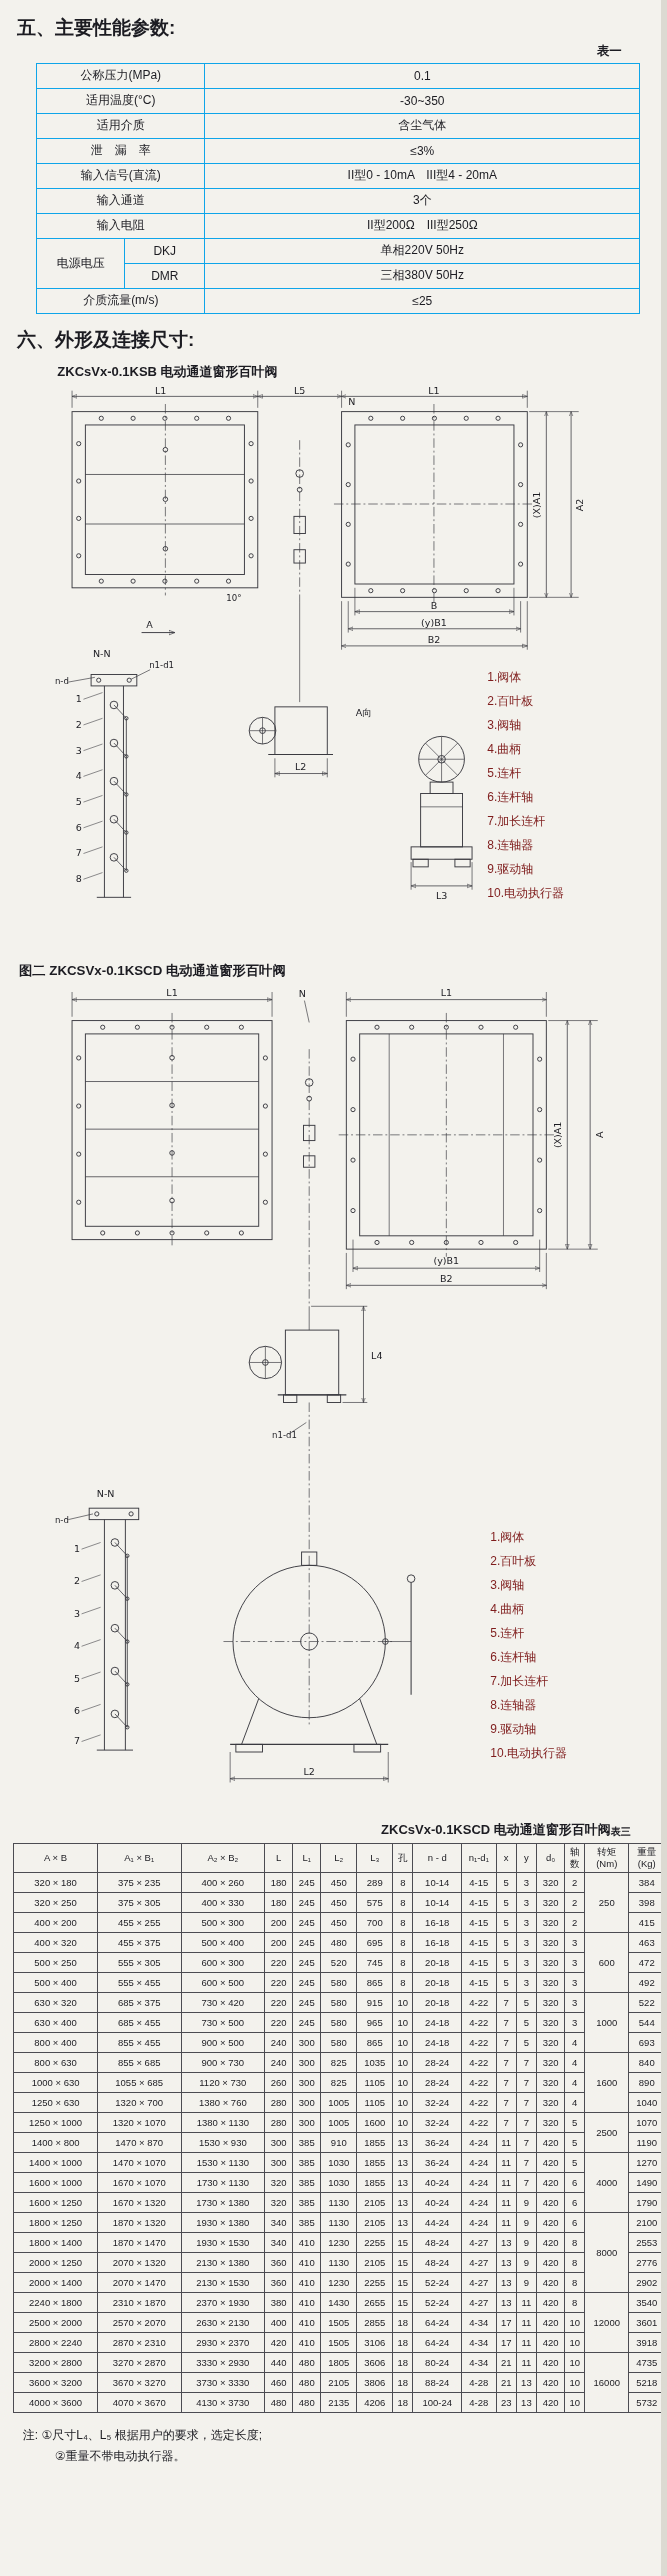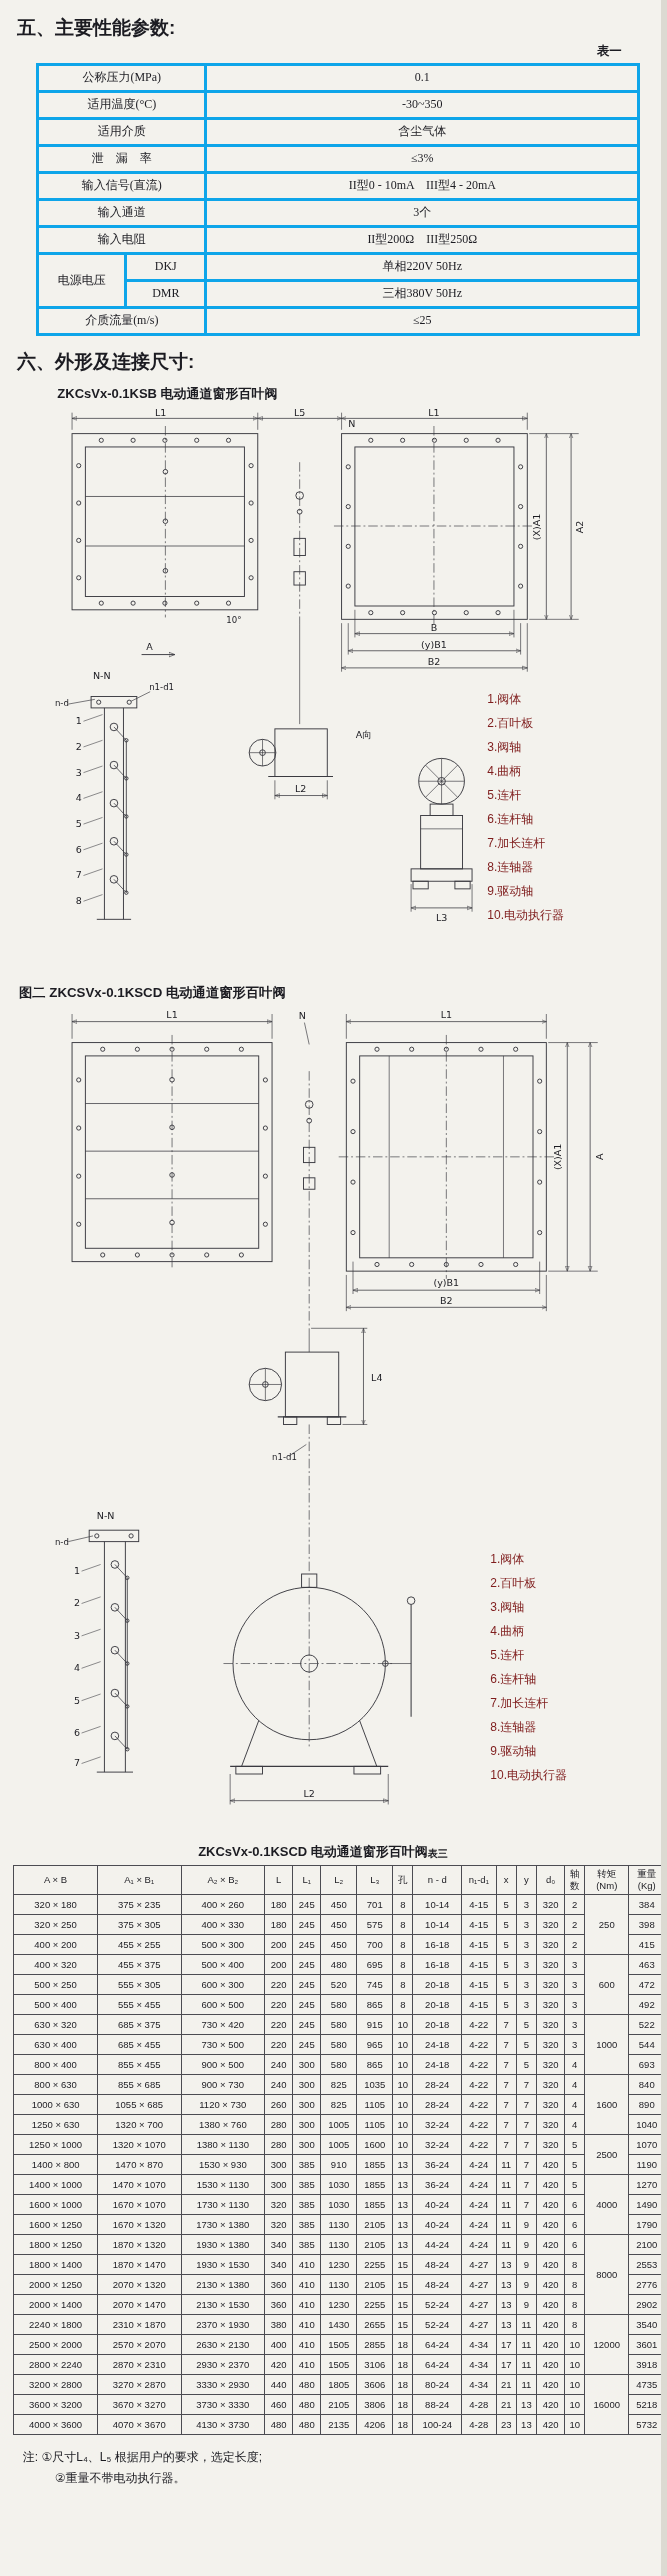--- a/index.html
+++ b/index.html
@@ -11,37 +11,37 @@
     position:relative;
     overflow:hidden;
   }
   .scan-edge{position:absolute;right:0;top:0;width:5.7px;height:100%;background:#dcdad2;}
   .content{padding:11.4px 13.3px 0 13.3px;}
   .sec-title{font-size:19px;font-weight:700;margin:3.8px 0 1.9px 3.8px;}
   .tbl-label{font-size:12.4px;font-weight:700;text-align:right;margin:0 32px 2.9px 0;}
   
   table{border-collapse:collapse;}
   .spec-table{margin-left:23px;width:604px;font-size:12px;}
-  .spec-table td{border:3px solid #0ea5e9;text-align:center;height:24px;padding:0 3.8px;font-family:Liberation Serif, serif;}
+  .spec-table td{border:1px solid #0ea5e9;text-align:center;height:24px;padding:0 3.8px;}
   
   .fig-caption{font-size:13px;font-weight:700;margin:9.5px 0 1.9px 44px;}
   .fig-caption2{font-size:13.3px;font-weight:700;margin:13.3px 0 1.9px 5.7px;}
   .fig-wrap{position:relative;width:640px;}
   .parts-list{position:absolute;font-size:12px;line-height:24px;color:#7f1d1d;}
   #parts1{left:474px;top:282px;width:162px;}
   #parts2{left:477px;top:543px;width:162px;}
   svg text{font-family:"DejaVu Sans",sans-serif;font-size:10px;fill:#1c1c22;stroke:none;}
   svg .lab9{font-size:9px;}
   svg line,svg rect,svg circle,svg path,svg polyline{stroke:#3a3a40;fill:none;}
   svg .dim{stroke-width:.8;marker-start:url(#arr);marker-end:url(#arr);}
   svg .ext{stroke-width:.7;}
   svg .cl{stroke-dasharray:10 3 2 3;stroke-width:.7;}
   svg .th{stroke-width:1.1;}
   
-  .t3caption-row{display:flex;justify-content:center;align-items:flex-end;margin:15.2px 1.9px 3.8px 1.9px;}
+  .t3caption-row{display:flex;justify-content:flex-end;align-items:flex-end;margin:15.2px 1.9px 3.8px 1.9px;}
   .t3caption{font-size:13px;font-weight:700;}
   .t3label{font-size:10px;font-weight:700;margin-right:21px;}
   .dim-table{width:652px;font-size:9.5px;}
   .dim-table th{border:1px solid #4c4c52;font-weight:400;white-space:pre-line;padding:1.9px 1px;line-height:12.4px;}
   .dim-table td{border:1px solid #4c4c52;text-align:center;height:19px;padding:0 1px;white-space:nowrap;}
   
   .notes{font-size:12px;margin:11.4px 0 0 9.5px;line-height:1.8;}
   .notes .l2{margin-left:32px;}
 </style>
 </head>
@@ -512,21 +512,21 @@
         </tr>
       </thead>
     <tbody id="t3body">
         <tr>
           <td>320 × 180</td>
           <td>375 × 235</td>
           <td>400 × 260</td>
           <td>180</td>
           <td>245</td>
           <td>450</td>
-          <td>701</td>
+          <td>289</td>
           <td>8</td>
           <td>10-14</td>
           <td>4-15</td>
           <td>5</td>
           <td>3</td>
           <td>320</td>
           <td>2</td>
           <td rowspan="3">250</td>
           <td>384</td>
         </tr>

